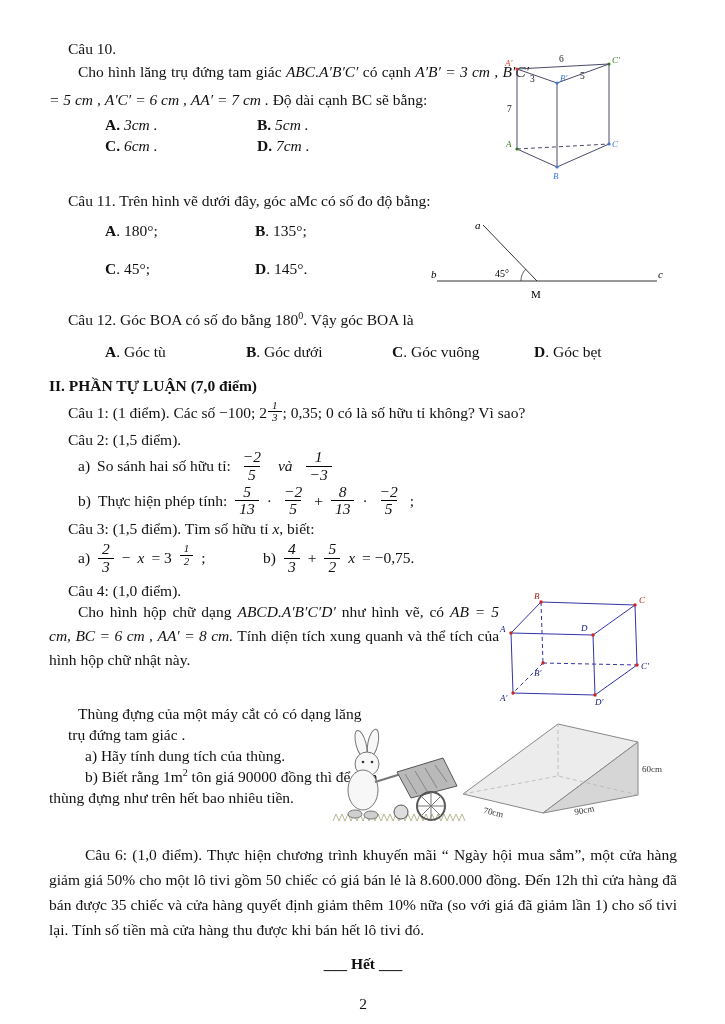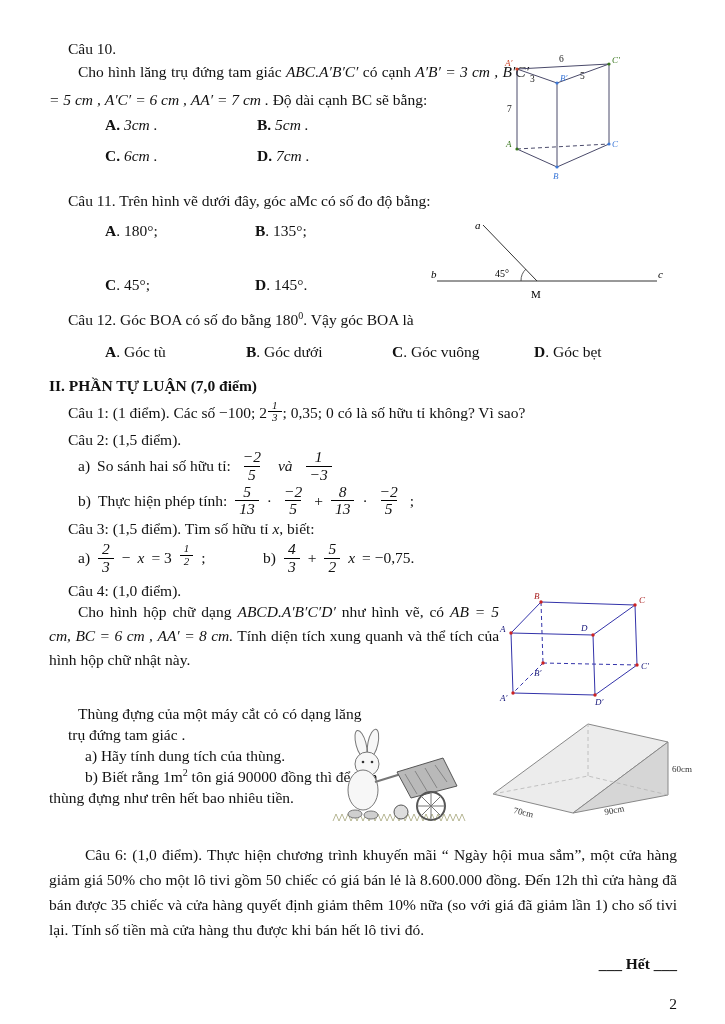--- a/index.html
+++ b/index.html
@@ -11,36 +11,36 @@
   .math{font-family:"Liberation Serif",serif;font-style:italic}
   .ml19{margin-left:19px}
   .ml29{margin-left:29px}
   .ml36{margin-left:36px}
   .just{text-align:justify}
   .frac{display:inline-flex;flex-direction:column;align-items:center;line-height:1.08;font-style:italic;vertical-align:middle;padding:0 1px}
   .frac .fn{padding:0 4px}
   .frac .fd{padding:0 4px;border-top:1.2px solid #000}
   .frac.sm{font-size:11px;line-height:1.05;position:relative;top:-3px}
   .mrow{display:flex;align-items:center;gap:7px;min-height:34px}
-  .optgrid10{display:grid;grid-template-columns:152px 152px;row-gap:13px;margin:2px 0 8px 56px}
-  .optgrid11{display:grid;grid-template-columns:150px 160px;row-gap:36px;margin:12px 0 0 56px;width:320px}
+  .optgrid10{display:grid;grid-template-columns:152px 152px;row-gap:3px;margin:2px 0 8px 56px}
+  .optgrid11{display:grid;grid-template-columns:150px 160px;row-gap:20px;margin:12px 0 0 56px;width:320px}
   .optrow12{display:flex;margin:14px 0 0 56px}
   .figabs{position:absolute}
   svg text{font-family:"Liberation Serif",serif}
   .vtx{font-style:italic;font-size:9px}
   .edg{font-size:9.5px;fill:#222}
   .dim{font-size:9px;fill:#333}
   sup{font-size:10px}
   .secA{min-height:146px;margin-bottom:6px}
   .secB{min-height:112px;margin-bottom:6px}
   .secC{margin-bottom:4px}
   .q3row{display:flex;align-items:center;margin-left:29px;min-height:40px}
   .q3a{width:185px;display:flex;align-items:center;gap:7px}
   .q3b{display:flex;align-items:center;gap:7px}
-  .center{text-align:right}
+  .center{text-align:center}
 </style>
 </head>
 <body>
 
 <div class="page">
 
   <section class="secA">
     <p class="ml19"><span class="qlabel">Câu 10.</span></p>
     <p class="just" style="width:480px;text-indent:29px;line-height:1.8">
       <span>Cho hình lăng trụ đứng tam giác</span>
@@ -278,21 +278,21 @@
         <path d="M44 60 L70 52" stroke="#777" stroke-width="2" fill="none"></path>
         <g>
           <path d="M66 50 L112 36 L126 64 L80 76 Z" fill="#b9b9b9" stroke="#555"></path>
           <path d="M74 52 L86 72 M84 49 L96 69 M94 46 L106 66 M104 43 L116 60" stroke="#777" fill="none" stroke-width="0.8"></path>
           <circle cx="100" cy="84" r="14" fill="none" stroke="#555" stroke-width="2"></circle>
           <path d="M100 70 L100 98 M86 84 L114 84 M90 74 L110 94 M90 94 L110 74" stroke="#777" stroke-width="1" fill="none"></path>
           <circle cx="70" cy="90" r="7" fill="#ddd" stroke="#555"></circle>
         </g>
       </svg>
     </div>
-    <div class="figabs" style="left:436px;top:8px">
+    <div class="figabs" style="left:406px;top:8px">
       <svg width="222" height="114" viewBox="0 0 222 114">
         <polygon points="8,82 88,101 183,30 103,12" fill="#ececec" stroke="#888" stroke-width="1"></polygon>
         <polygon points="88,101 183,83 183,30" fill="#d6d6d6" stroke="#888" stroke-width="1"></polygon>
         <path d="M8 82 L103 64 L183 83 M103 64 L103 12" stroke="#b5b5b5" stroke-width="0.8" stroke-dasharray="4 3" fill="none"></path>
         <text class="dim" x="187" y="60">60cm</text>
         <text class="dim" x="28" y="101" transform="rotate(13 28 101)">70cm</text>
         <text class="dim" x="120" y="103" transform="rotate(-11 120 103)">90cm</text>
       </svg>
     </div>
   </section>

